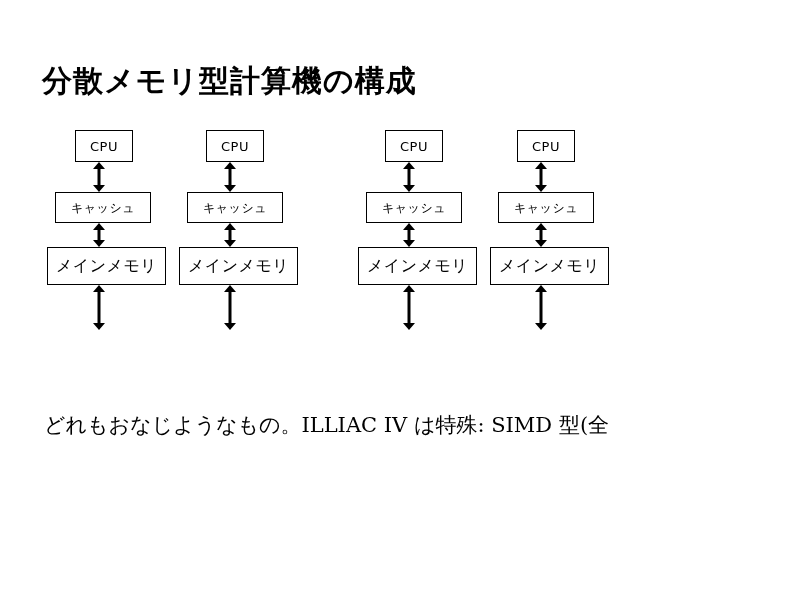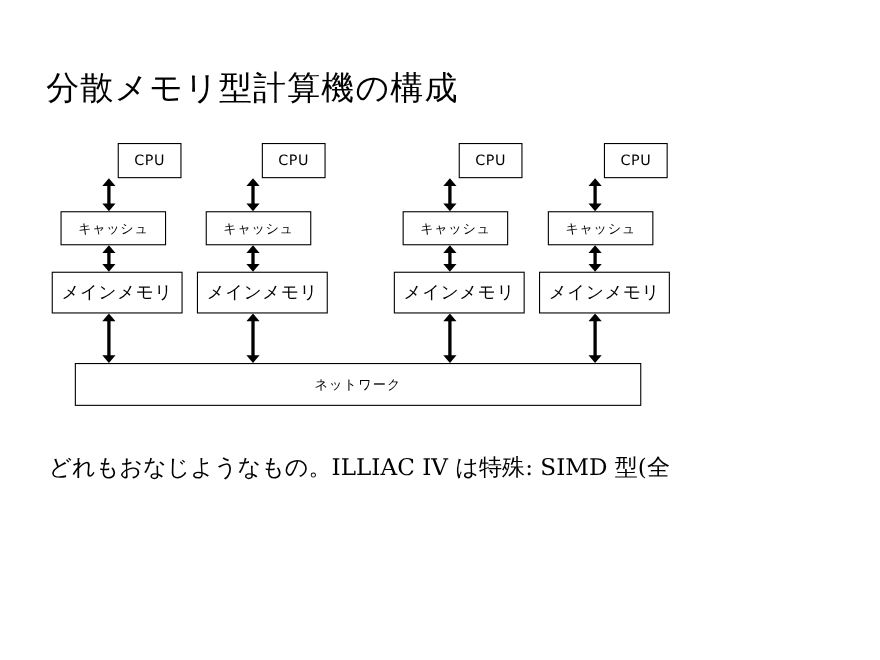--- a/index.html
+++ b/index.html
@@ -22,21 +22,21 @@
     width: 800px;
     height: 600px;
   }
 
   
   #slide-title {
     position: absolute;
     left: 42px;
     top: 66px;
     font-family: "DejaVu Sans", sans-serif;
-    font-weight: normal;
+    font-weight: bold;
     font-size: 30px;
     letter-spacing: 1px;
     line-height: 1;
     white-space: nowrap;
   }
 
   
   #diagram {
     position: absolute;
     left: 0;
@@ -50,21 +50,21 @@
     box-sizing: border-box;
     border: 1.6px solid #000000;
     background: #ffffff;
     display: flex;
     align-items: center;
     justify-content: center;
     font-family: "DejaVu Sans", sans-serif;
     line-height: 1;
     white-space: nowrap;
   }
-  .box-cpu   { font-size: 13px; letter-spacing: 0.5px; margin-left: 32px; }
+  .box-cpu   { font-size: 13px; letter-spacing: 0.5px; }
   .box-cache { font-size: 12px; letter-spacing: 0.5px; }
   .box-mem   { font-size: 16px; letter-spacing: 0.5px; }
   .box-net   { font-size: 12px; letter-spacing: 1px; }
 
   
   .arrow {
     position: absolute;
     width: 13px;
   }
   .arrow .shaft {
@@ -141,23 +141,20 @@
       </div>
       <div class="node-box box-mem" style="left: 179px; top: 247px; width: 119px; height: 38px;">
         <span>メインメモリ</span>
       </div>
       <div class="node-box box-mem" style="left: 358px; top: 247px; width: 119px; height: 38px;">
         <span>メインメモリ</span>
       </div>
       <div class="node-box box-mem" style="left: 490px; top: 247px; width: 119px; height: 38px;">
         <span>メインメモリ</span>
       </div>
-      <div class="node-box box-net" style="left: 68px; top: 330px; width: 515px; height: 39px;">
-        <span>ネットワーク</span>
-      </div>
       <div class="arrow" style="left: 92px; top: 162px; height: 30px;">
         <span class="head up"></span>
         <span class="shaft"></span>
         <span class="head down"></span>
       </div>
       <div class="arrow" style="left: 223px; top: 162px; height: 30px;">
         <span class="head up"></span>
         <span class="shaft"></span>
         <span class="head down"></span>
       </div>

